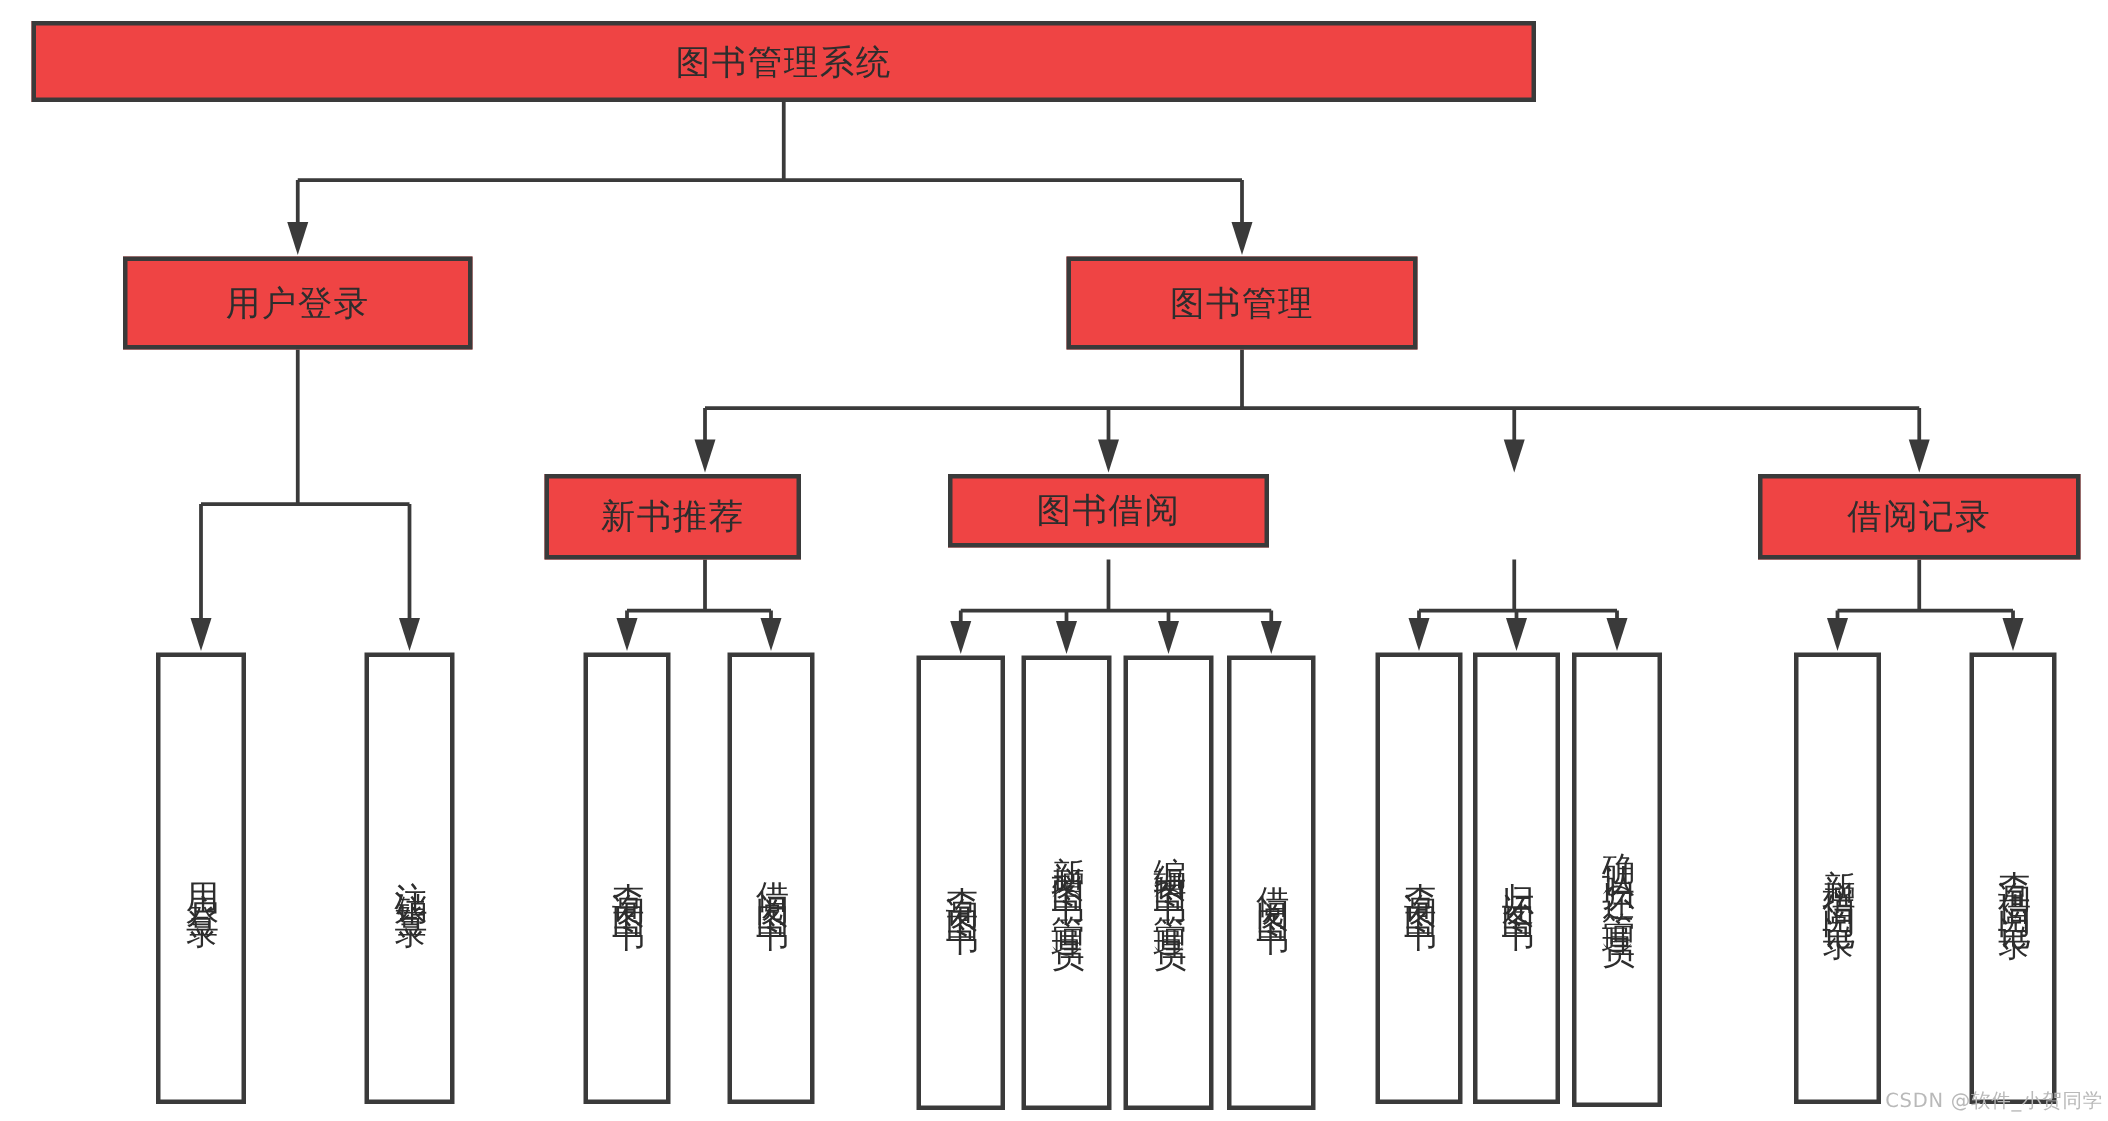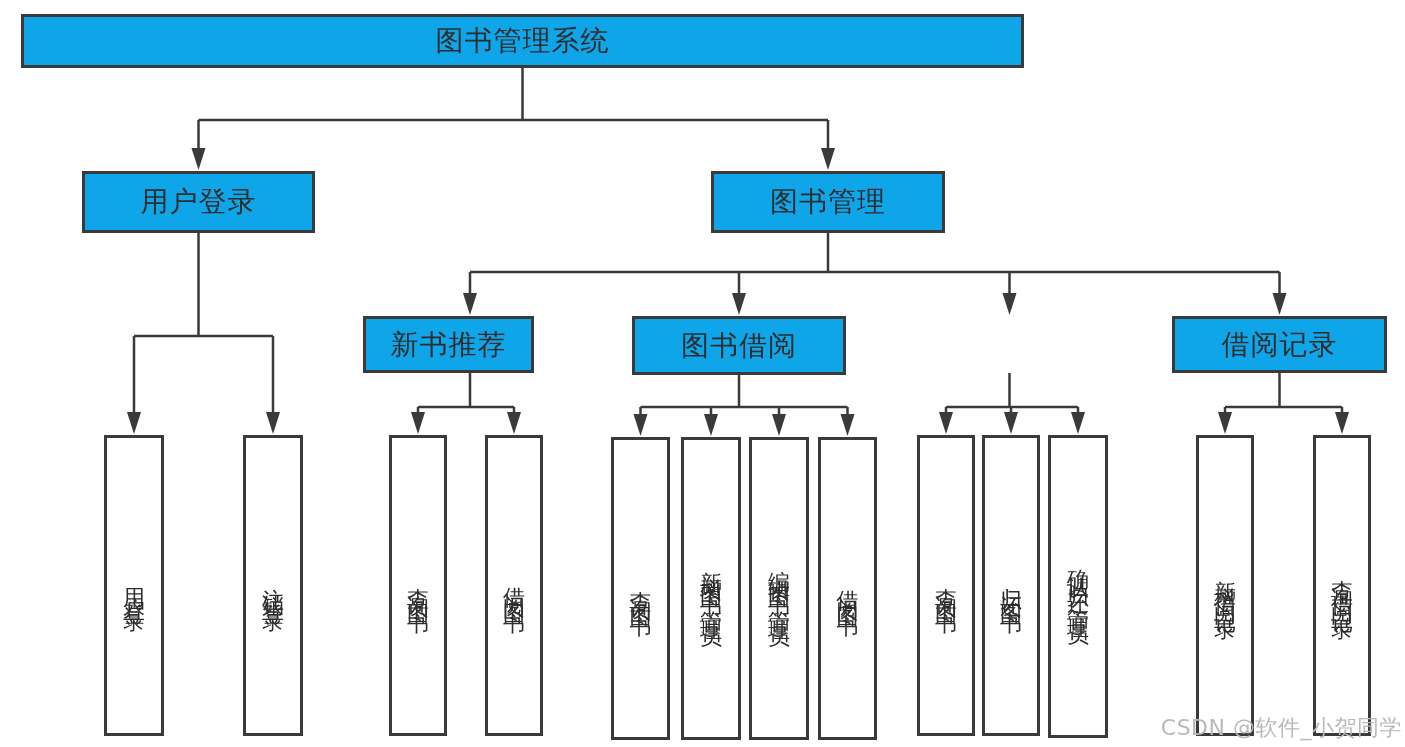--- a/index.html
+++ b/index.html
@@ -14,23 +14,23 @@
     width:1405px;height:747px;
     background:var(--bg);
     font-family:"DejaVu Sans","Liberation Sans",sans-serif;
     overflow:hidden;
   }
   #wires{position:absolute;left:0;top:0;z-index:1;}
   .hbox{
     position:absolute;
     box-sizing:border-box;
     border:3px solid var(--line);
-    background:#0ea5e9;
+    background:#ef4444;
     display:flex;align-items:center;justify-content:center;
-    font-size:28px;letter-spacing:1px;color:var(--text);
+    font-size:23px;letter-spacing:1px;color:var(--text);
     z-index:2;
   }
   .vbox{
     position:absolute;
     box-sizing:border-box;
     border:3px solid var(--line);
     background:#fff;
     display:flex;align-items:center;justify-content:center;
     z-index:2;
   }
@@ -43,40 +43,40 @@
     white-space:nowrap;
     line-height:1;
   }
   
   #n-root  {left:21px;  top:14px;  width:1003px; height:54px;}
   
   #n-login {left:82px;  top:171px; width:233px; height:62px;}
   #n-mgmt  {left:711px; top:171px; width:234px; height:62px;}
   
   #n-rec   {left:363px; top:316px; width:171px; height:57px;}
-  #n-bor   {left:632px; top:316px; width:214px; height:59px;}
+  #n-bor   {left:632px; top:316px; width:214px; height:49px;}
   #n-cur   {left:902px; top:316px; width:215px; height:57px;}
   #n-his   {left:1172px;top:316px; width:215px; height:57px;}
   
   #l-ulogin {left:104px; top:435px; width:60px; height:301px;}
   #l-ulogout{left:243px; top:435px; width:60px; height:301px;}
   #l-rq     {left:389px; top:435px; width:58px; height:301px;}
   #l-rb     {left:485px; top:435px; width:58px; height:301px;}
   #l-bq     {left:611px; top:437px; width:59px; height:303px;}
   #l-badd   {left:681px; top:437px; width:60px; height:303px;}
   #l-bedit  {left:749px; top:437px; width:60px; height:303px;}
   #l-bbor   {left:818px; top:437px; width:59px; height:303px;}
   #l-cq     {left:917px; top:435px; width:58px; height:301px;}
   #l-cret   {left:982px; top:435px; width:58px; height:301px;}
   #l-cconf  {left:1048px;top:435px; width:60px; height:303px;}
   #l-hadd   {left:1196px;top:435px; width:58px; height:301px;}
   #l-hq     {left:1313px;top:435px; width:58px; height:301px;}
   #watermark{
     position:absolute;right:3px;bottom:4px;
-    font-size:22px;color:var(--wm);
+    font-size:13px;color:var(--wm);
     z-index:5;letter-spacing:0.5px;
   }
 </style>
 </head>
 <body>
 
 <div id="canvas">
 
   <svg id="wires" width="1405" height="747" viewBox="0 0 1405 747">
     <g stroke="#3a3a3a" stroke-width="2.5" fill="none">

